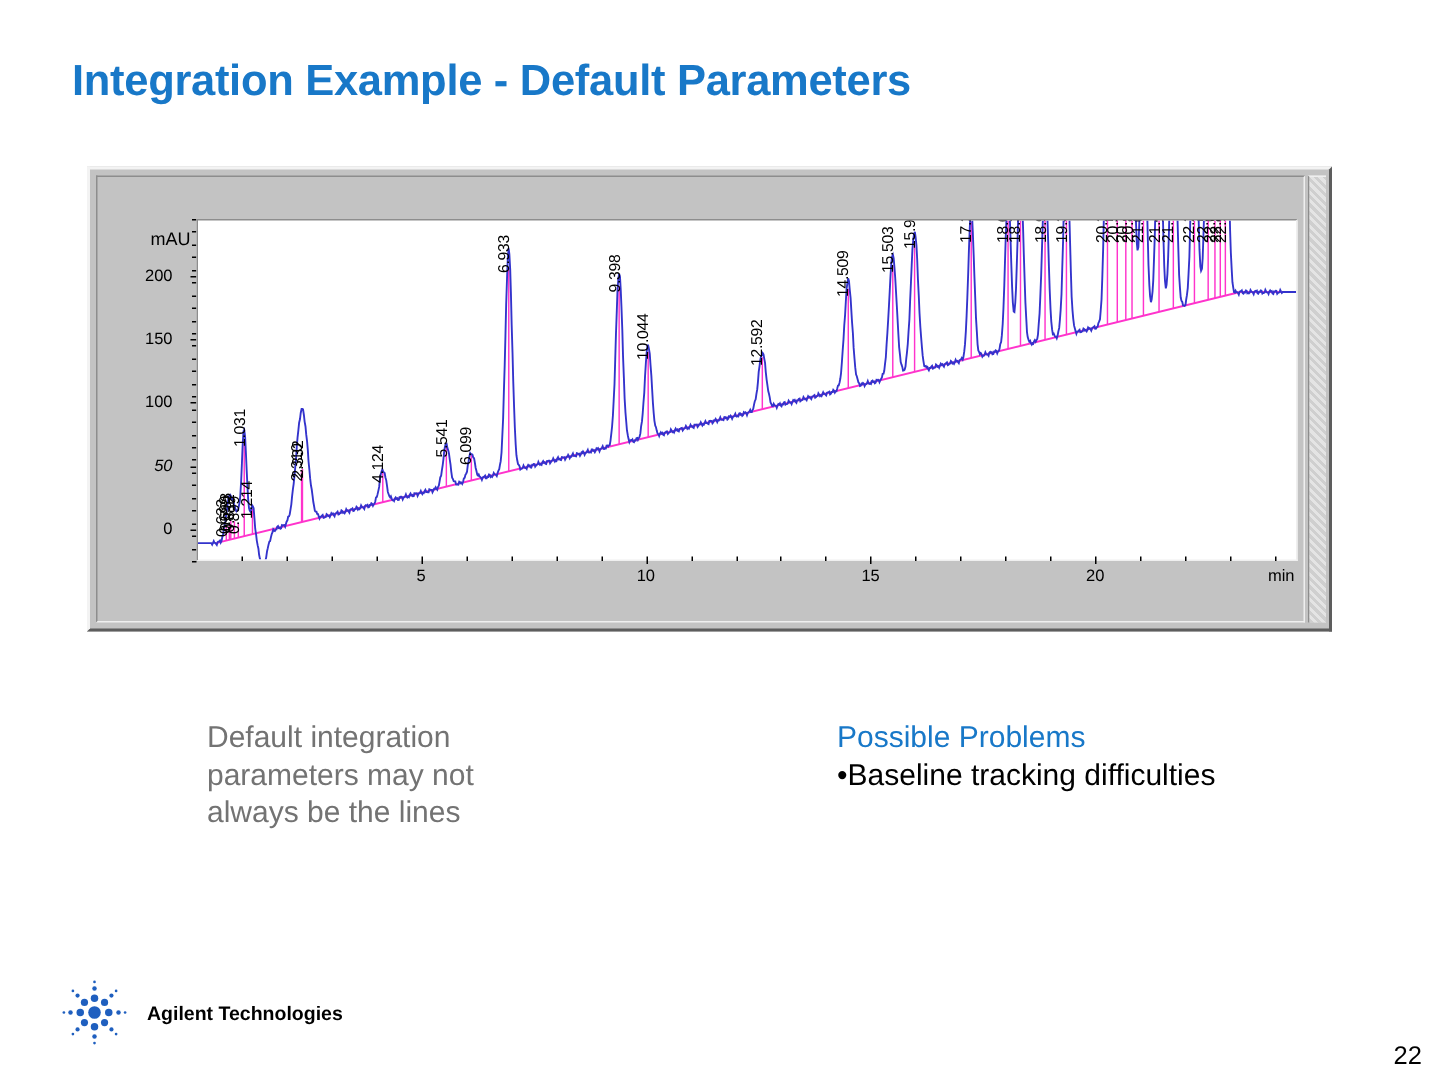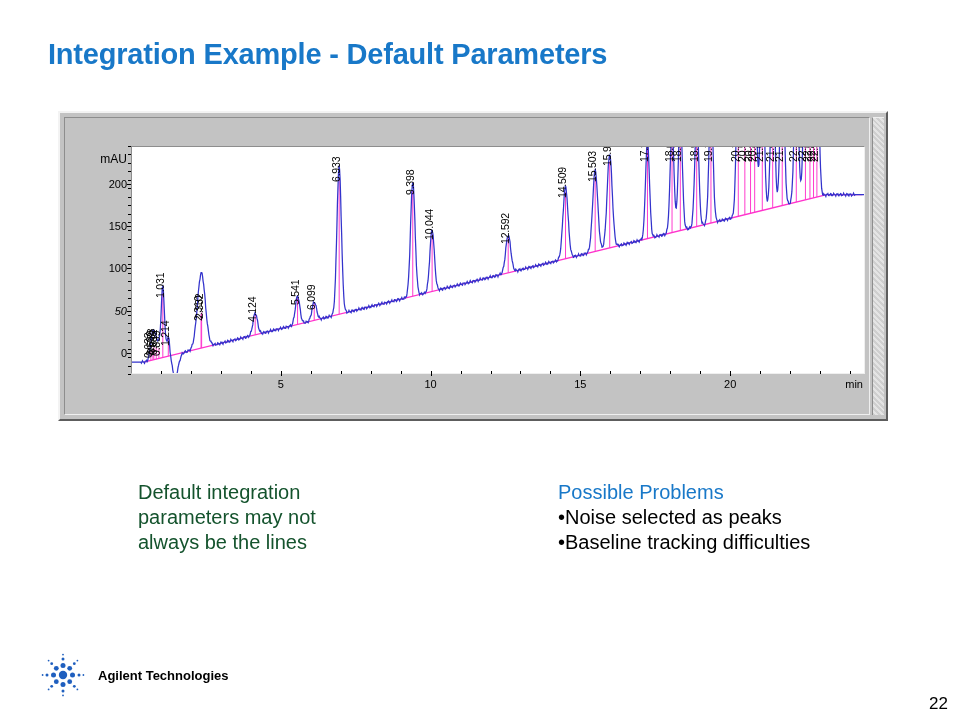--- a/index.html
+++ b/index.html
@@ -58,21 +58,21 @@
     position:absolute; left:66px; top:28px; right:4px; bottom:40px;
     background:#ffffff;
     border-top:1px solid #8d8d8d; border-left:1px solid #8d8d8d;
     border-right:1px solid #efefef; border-bottom:1px solid #efefef;
     overflow:hidden;
   }
   #plot-svg { position:absolute; left:0; top:0; width:100%; height:100%; }
 
   
   .y-tick-label {
-    position:absolute; right:0; font-size:11px; color:#000;
+    position:absolute; right:12px; font-size:11px; color:#000;
     transform:translateY(-50%); text-align:left; white-space:nowrap;
   }
   #y-axis-zone {
     position:absolute; left:0; top:28px; width:62px; bottom:40px;
   }
   #y-unit-label {
     position:absolute; right:0; top:6px; font-size:12px; color:#000;
     white-space:nowrap;
   }
   
@@ -108,21 +108,21 @@
     position:absolute; font-size:10.5px; color:#000;
     font-family:"Liberation Sans", sans-serif;
     transform-origin:left bottom;
     transform:rotate(-90deg);
     white-space:nowrap; letter-spacing:-0.2px;
   }
 
   
   #text-left {
     position:absolute; left:138px; top:480px; width:210px;
-    font-size:20px; line-height:25px; color:#14532d;
+    font-size:20px; line-height:25px; color:#737373;
   }
   #text-right {
     position:absolute; left:558px; top:480px; width:380px;
     font-size:20px; line-height:25px;
   }
   #text-right .head { color:#1878c8; }
   #text-right .bullet { color:#000000; }
 
   
   #footer-logo {
@@ -315,21 +315,20 @@
 
 <div id="text-left">
     <div>Default integration</div>
     <div>parameters may not</div>
     <div>always be the lines</div>
   </div>
 
 <div id="text-right">
   <div class="head">Possible Problems</div>
   <div id="right-bullets">
-      <div class="bullet">•Noise selected as peaks</div>
       <div class="bullet">•Baseline tracking difficulties</div>
     </div>
 </div>
 
 <div id="footer-logo">
   <div id="logo-mark">
     <svg viewBox="0 0 46 46" width="46" height="46">
       <g fill="#1f5fbf">
         <circle cx="23" cy="23" r="4.2"></circle>
         <circle cx="23" cy="13.5" r="2.5"></circle>

